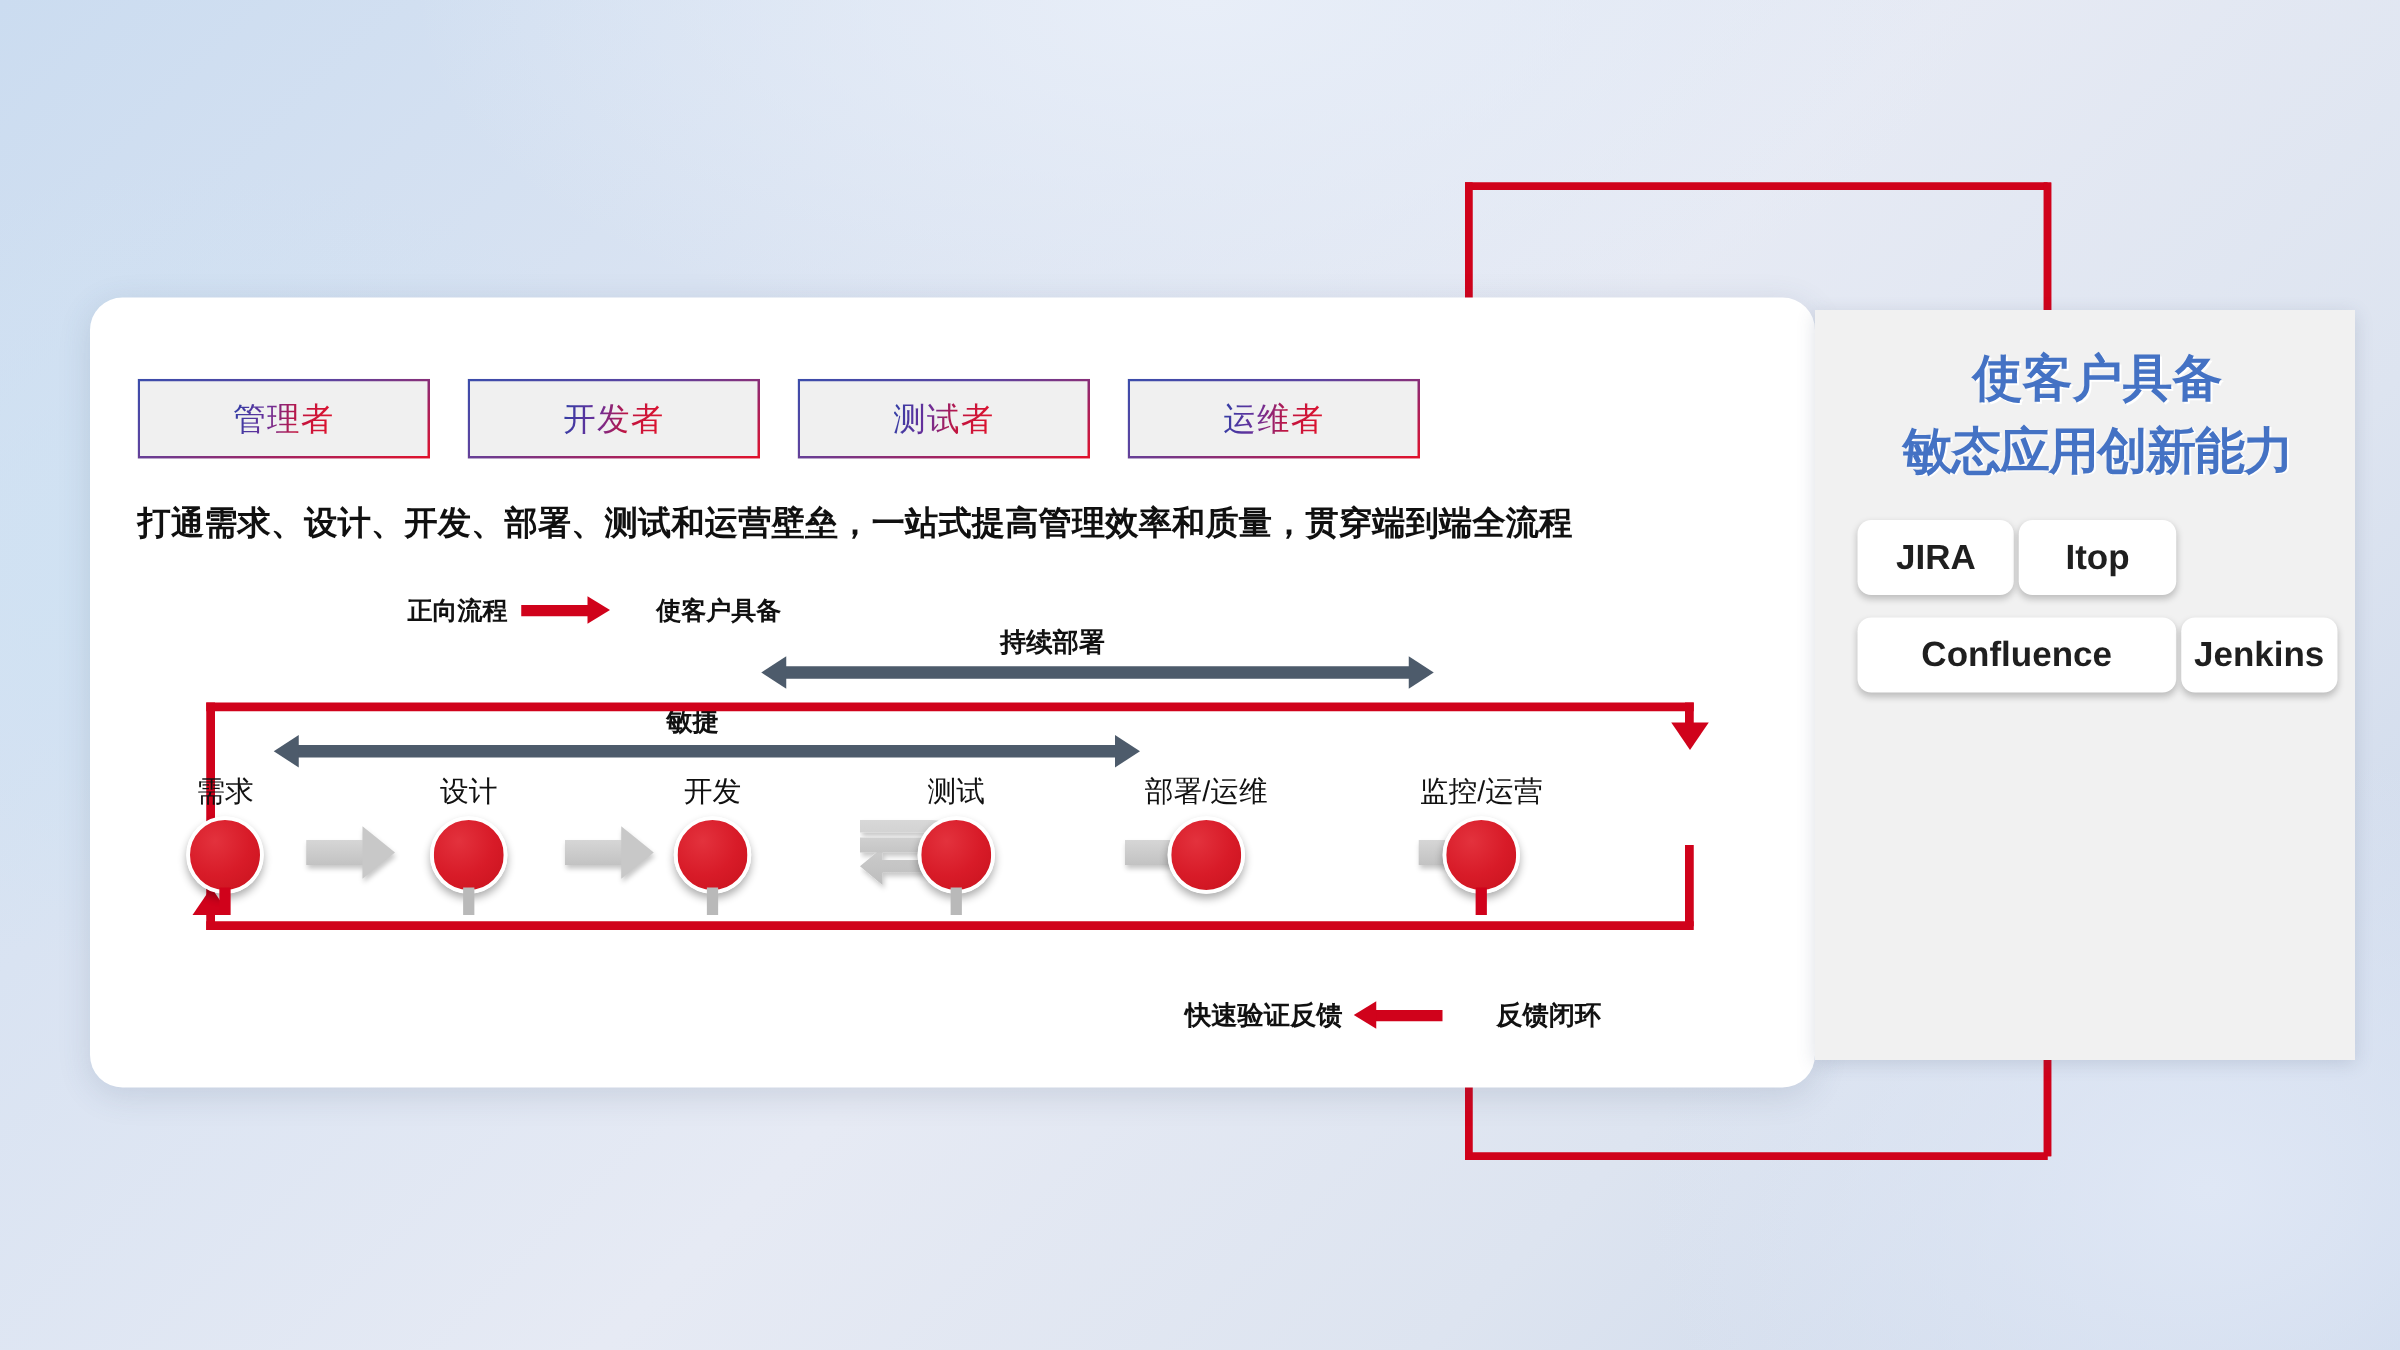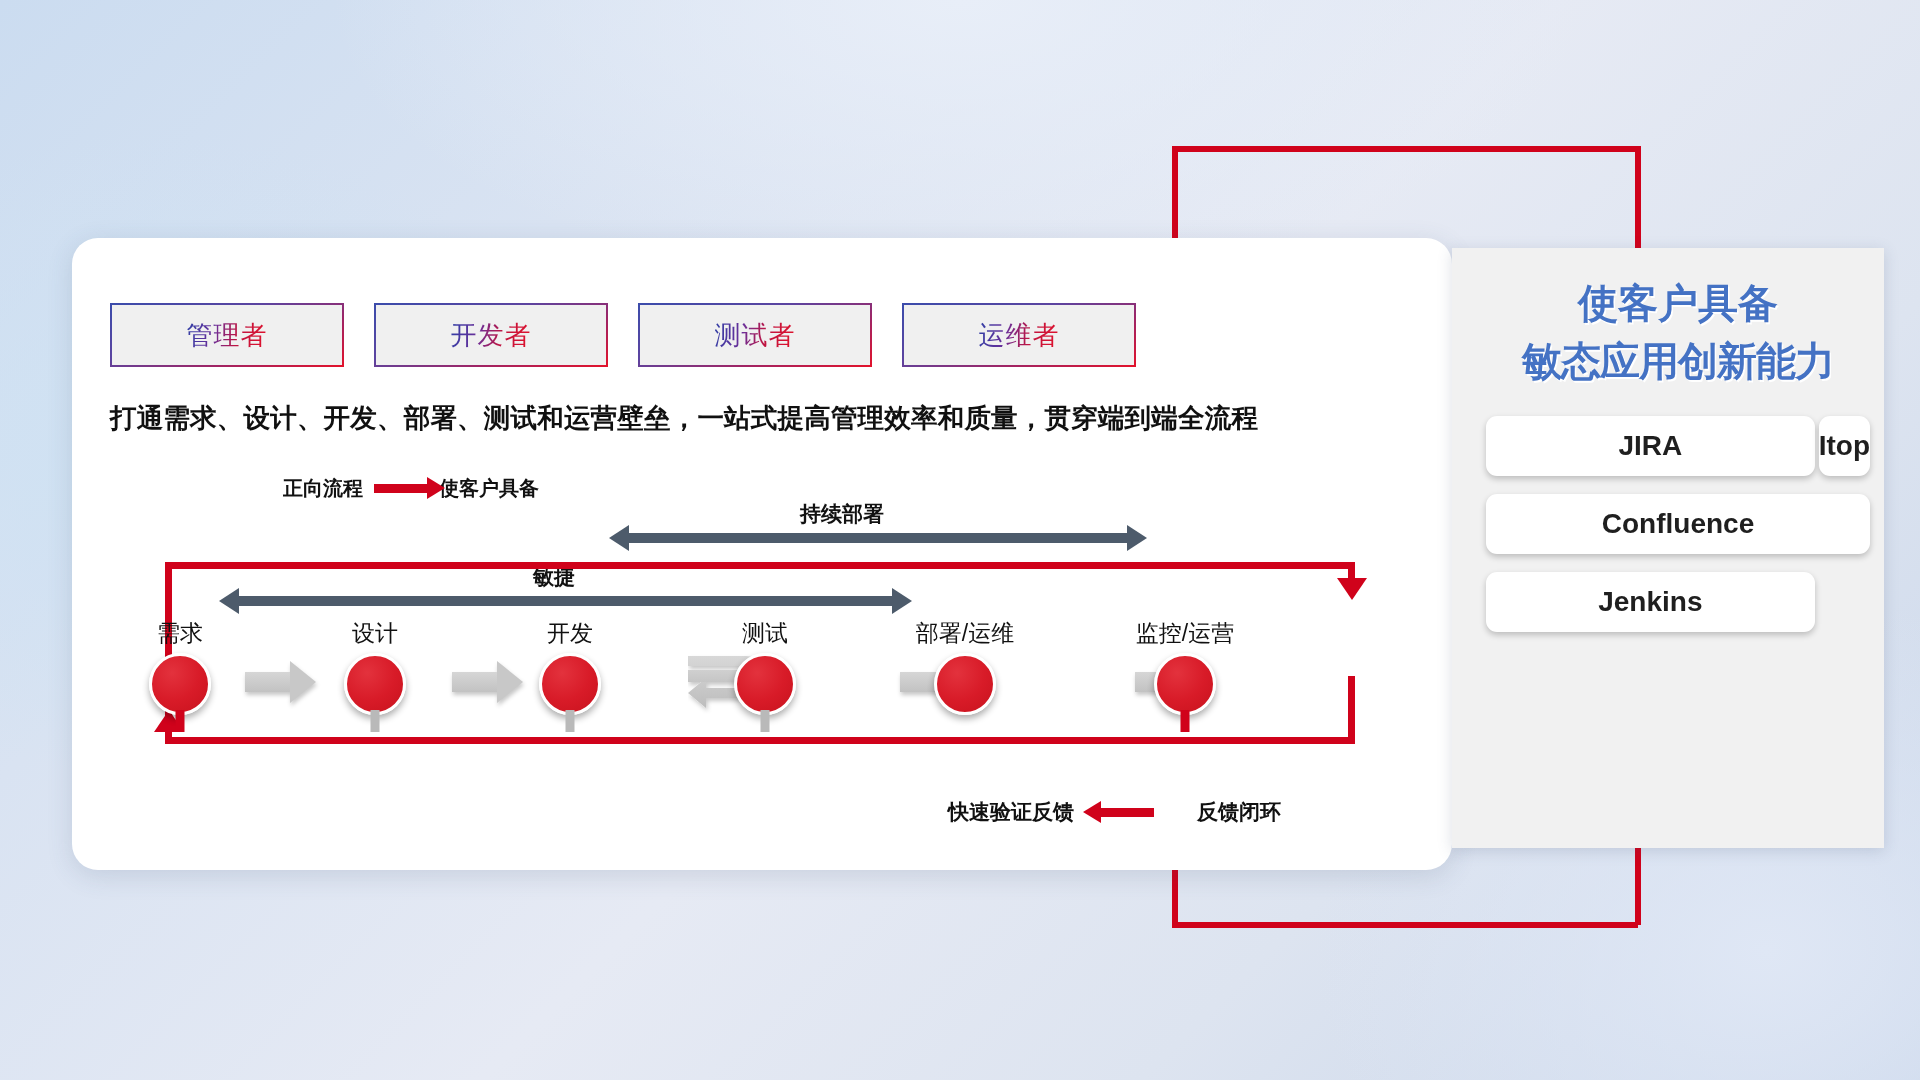--- a/index.html
+++ b/index.html
@@ -60,21 +60,21 @@
     position: absolute; left: 110px; top: 400px; width: 1330px;
     font-size: 26.5px; font-weight: bold; color: #101010;
     letter-spacing: .2px; white-space: nowrap;
   }
 
   
   #forward-legend {
     position: absolute; left: 283px; top: 475px;
     display: flex; align-items: center; gap: 11px;
   }
-  #forward-legend .txt { font-size: 20px; font-weight: bold; color: #111; }
+  #forward-legend .txt { font-size: 20px; font-weight: bold; color: #111; margin-left: 43px; }
   .red-arrow-r {
     position: relative; width: 54px; height: 9px; background: #d0021b;
   }
   .red-arrow-r::after {
     content: ""; position: absolute; right: -17px; top: -7px;
     border-left: 18px solid #d0021b;
     border-top: 11.5px solid transparent; border-bottom: 11.5px solid transparent;
   }
   .red-arrow-l {
     position: relative; width: 54px; height: 9px; background: #d0021b; margin-left: 18px;
@@ -169,21 +169,21 @@
     background: #f1f1f1; box-shadow: 0 3px 14px rgba(60,80,110,.18); padding-left: 20px;
   }
   #panel-heading {
     margin-top: 26px; text-align: center;
     color: #4472c4; font-size: 40px; font-weight: bold; line-height: 1.45;
     text-shadow: 1.5px 1.5px 0 rgba(255,255,255,.95);
   }
   #panel-heading .l2 { letter-spacing: -1px; }
   #tool-grid {
     margin: 26px 14px 0 14px;
-    display: grid; grid-template-columns: 1fr; gap: 18px 4px;
+    display: grid; grid-template-columns: 1fr 1fr 1fr; gap: 18px 4px;
   }
   .tool-chip {
     height: 60px; background: #fff; border-radius: 11px;
     display: flex; align-items: center; justify-content: center;
     font-size: 28px; font-weight: bold; color: #1f1f1f;
     box-shadow: 0 3px 6px rgba(0,0,0,.22);
   }
   .tool-chip.wide { grid-column: 1 / span 2; }
 </style>
 </head>

